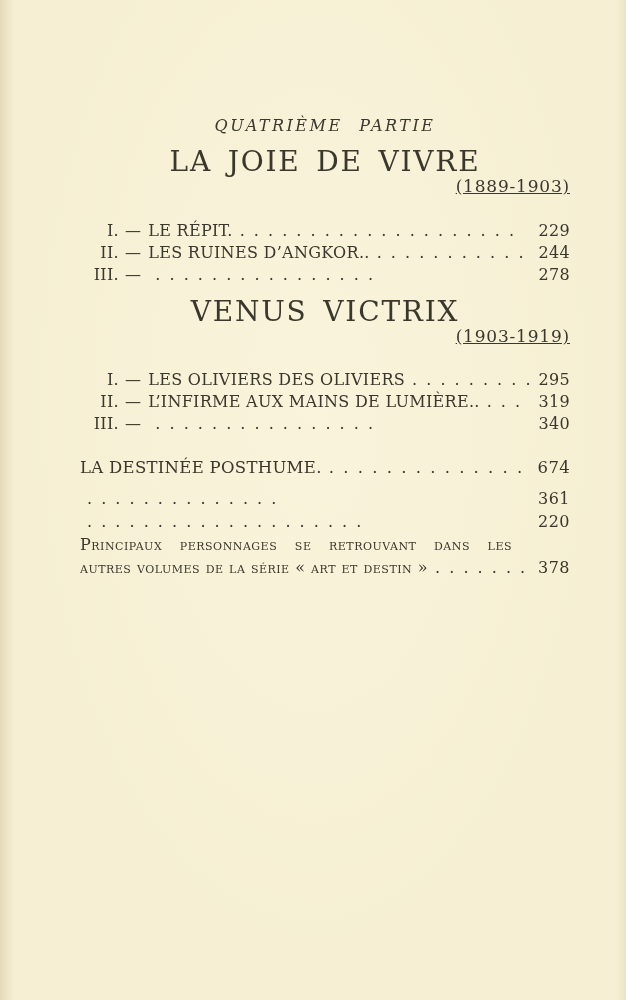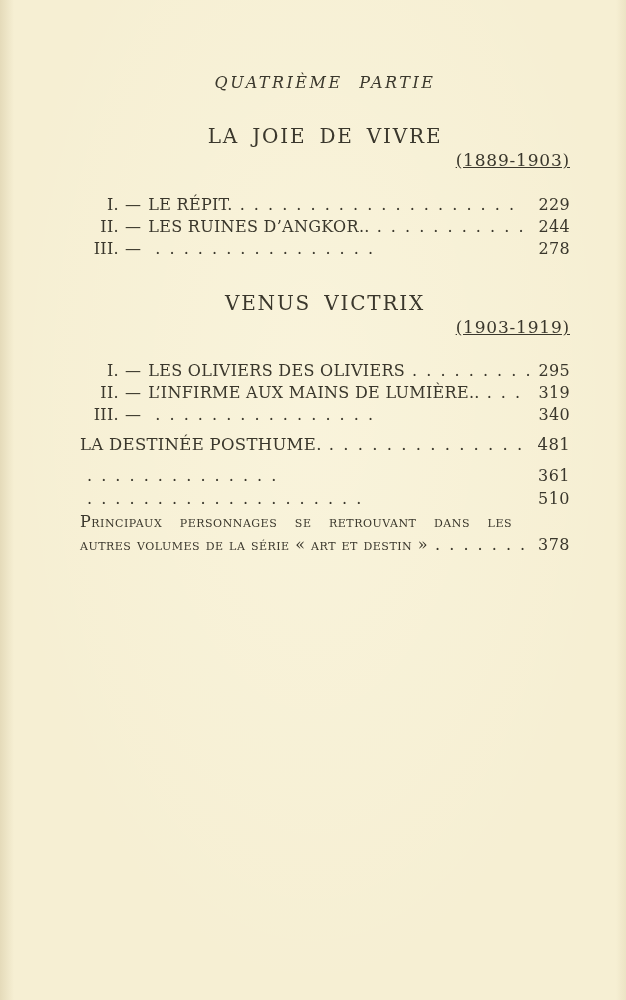--- a/index.html
+++ b/index.html
@@ -25,26 +25,26 @@
   
   .part-label {
     margin-top: 0;
     text-align: center;
     font-style: italic;
     font-size: 16px;
     letter-spacing: 2.5px;
     word-spacing: 9px;
     line-height: 20px;
   }
-  .sec-4 .part-label { padding-top: 73px; }
+  .sec-4 .part-label { padding-top: 116px; }
   .sec-5 .part-label { padding-top: 63px; }
   .part-title {
-    margin-top: 30px;
+    margin-top: 13px;
     text-align: center;
-    font-size: 20px;
+    font-size: 28px;
     letter-spacing: 1.8px;
     word-spacing: 5px;
     line-height: 26px;
   }
   .part-dates {
     text-align: right;
     font-size: 17px;
     letter-spacing: 0.8px;
     line-height: 22px;
     text-decoration: underline;
@@ -69,21 +69,21 @@
     min-width: 0;
     overflow: hidden;
     white-space: nowrap;
     padding-left: 7px;
     padding-right: 4px;
     letter-spacing: 2px;
   }
   .pg { flex: none; width: 40px; text-align: right; }
 
   
-  .closing { margin-top: 7px; }
+  .closing { margin-top: 21px; }
   .row-destinee { font-size: 16.5px; line-height: 24px; letter-spacing: 0.3px; }
   .row-sc {
     font-variant: small-caps;
     font-size: 16px;
     letter-spacing: 0.5px;
     line-height: 22.5px;
   }
   .row-sc .pg, .row-destinee .pg { font-variant: normal; }
   .row-chronologie { margin-top: 8px; }
   .principaux { margin-top: 1px; }
@@ -155,29 +155,29 @@
         <span class="leader">. . . . . . . . . . . . . . . .</span>
         <span class="pg">340</span>
       </div>
     </div>
   </section>
 
   <div class="closing">
     <div class="toc-row row-destinee">
       <span class="ttl">LA DESTINÉE POSTHUME.</span>
       <span class="leader">. . . . . . . . . . . . . . .</span>
-      <span class="pg">481</span>
+      <span class="pg">674</span>
     </div>
     <div class="toc-row row-sc row-chronologie">
       <span class="leader">. . . . . . . . . . . . . .</span>
       <span class="pg">361</span>
     </div>
     <div class="toc-row row-sc">
       <span class="leader">. . . . . . . . . . . . . . . . . . . .</span>
-      <span class="pg">510</span>
+      <span class="pg">220</span>
     </div>
     <div class="principaux">
       <div class="line1">Principaux personnages se retrouvant dans les</div>
       <div class="toc-row row-sc">
         <span class="ttl">autres volumes de la série « art et destin »</span>
         <span class="leader">. . . . . . .</span>
         <span class="pg">378</span>
       </div>
     </div>
   </div>

